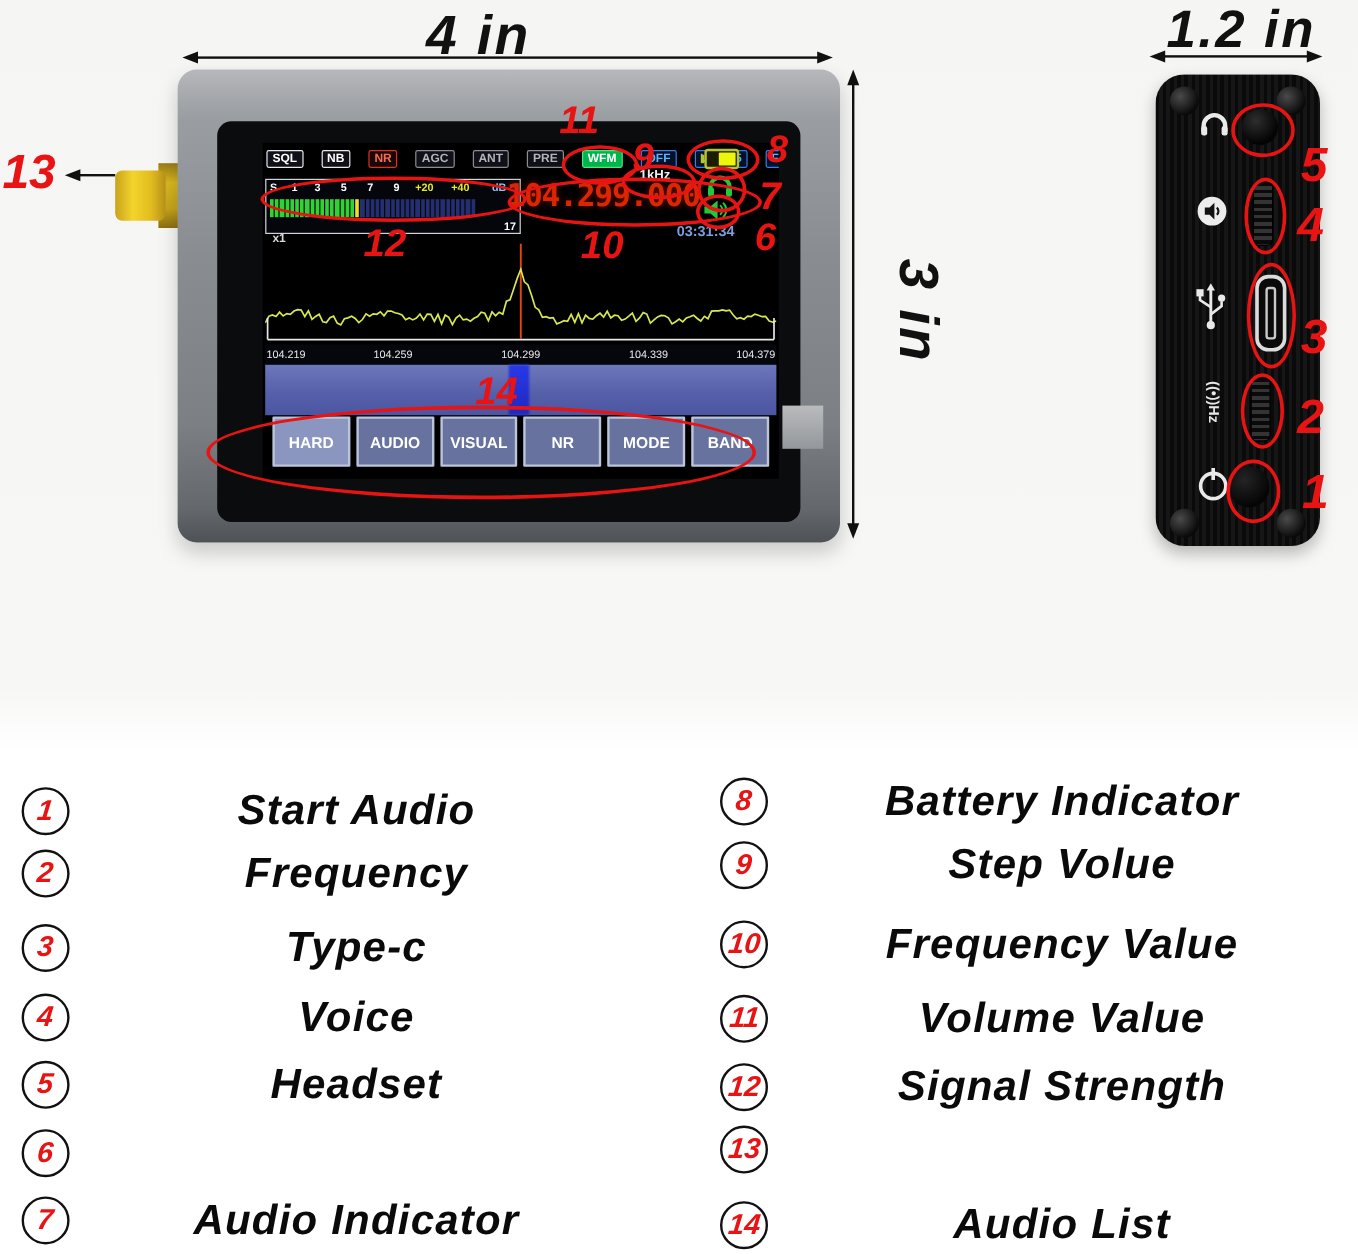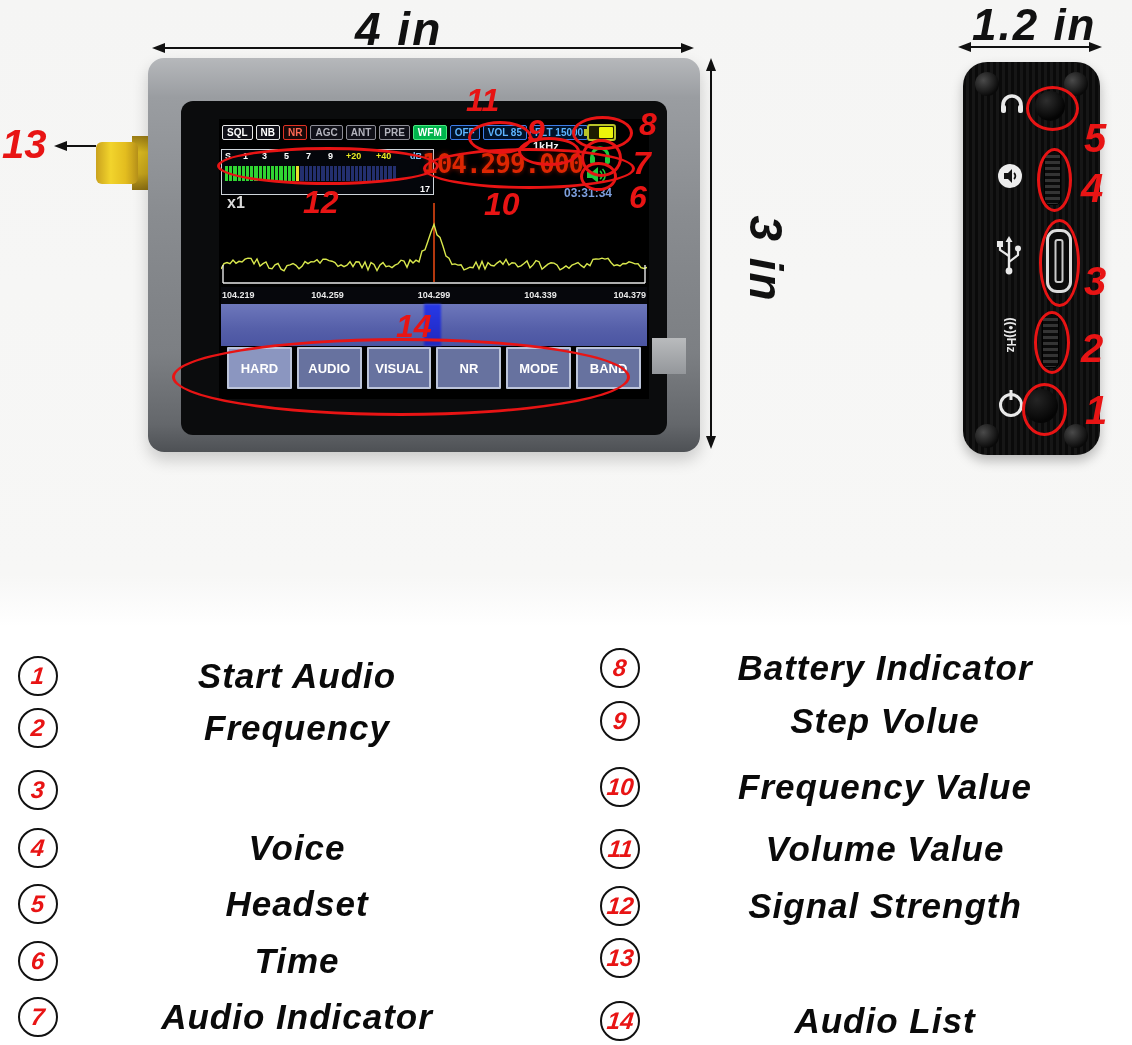--- a/index.html
+++ b/index.html
@@ -26,21 +26,21 @@
   .lcd{left:219px;top:119px;width:430px;height:280px;background:#000;overflow:hidden;}
   .side-tab{left:652px;top:338px;width:34px;height:36px;background:linear-gradient(180deg,#b9bbbd,#94979b);}
 
   
   .ant-cap{left:96px;top:142px;width:42px;height:42px;border-radius:6px;
     background:linear-gradient(90deg,#caa21e,#f2d42c 35%,#e3bd1f 70%,#b8921a);}
   .ant-nut{left:132px;top:136px;width:24px;height:54px;
     background:linear-gradient(180deg,#9a7c16,#d9b81f 30%,#c7a51c 70%,#8a6e12);}
 
   
-  .toolbar{left:3px;top:6px;display:flex;gap:3px;font-size:10px;font-weight:bold;}
+  .toolbar{left:3px;top:6px;display:flex;gap:15px;font-size:10px;font-weight:bold;}
   .tb{height:13px;line-height:13px;padding:0 4px;text-align:center;border:1px solid;border-radius:2px;white-space:nowrap;}
   .t-white{border-color:#e9e9e9;color:#fff;background:#101018;}
   .t-red{border-color:#e03224;color:#ff6a54;background:#180808;}
   .t-dim{border-color:#8d8d96;color:#b4b4bd;background:#101018;}
   .t-green{border-color:#49e87e;color:#fff;background:#00b44c;}
   .t-blue{border-color:#3d7ce8;color:#5cb4ff;background:#00122a;}
 
   
   .battery{left:368px;top:5px;width:25px;height:13px;border:2px solid #b9c428;border-radius:3px;background:#1c1c00;}
   .battery .fill{position:absolute;right:1px;top:1px;bottom:1px;width:55%;background:#ecf50a;border-radius:1px;}
@@ -57,25 +57,25 @@
   .bar-g{background:#30d432;}
   .bar-y{background:#e8e02c;}
   .bar-b{background:#232f6e;}
   .sm-val{position:absolute;right:3px;bottom:0;font-size:9px;font-weight:bold;color:#fff;}
 
   
   .freq{left:203px;top:30px;width:196px;font-family:"DejaVu Sans Mono",monospace;font-weight:bold;
         font-size:26px;letter-spacing:-1px;color:#dc2602;text-shadow:0 0 5px rgba(200,30,0,.6);}
   .step{left:314px;top:21px;font-size:11px;font-weight:bold;color:#efefef;}
   .time{left:345px;top:67px;font-size:12px;font-weight:bold;color:#7d9fdd;}
-  .zoomlbl{left:8px;top:75px;font-size:16px;color:#d9d9d9;font-weight:bold;}
+  .zoomlbl{left:8px;top:75px;font-size:10px;color:#d9d9d9;font-weight:bold;}
 
   
   .spectrum{left:2px;top:84px;width:426px;height:84px;}
-  .scale-strip{left:2px;top:168px;width:426px;height:17px;background:#06070c;font-size:9px;color:#e8e8e8;font-weight:bold;}
+  .scale-strip{left:2px;top:168px;width:426px;height:17px;background:#06070c;font-size:9px;color:#e8e8e8;font-weight:normal;}
   .scale-strip span{position:absolute;top:3px;}
   .waterfall{left:2px;top:185px;width:426px;height:42px;background:linear-gradient(180deg,#6d77bb,#555fa9 60%,#4b55a2);}
   .wf-stripe{position:absolute;left:203px;top:0;width:17px;height:100%;background:linear-gradient(180deg,#2739e8,#2028be);filter:blur(1px);}
 
   
   .menu{left:8px;top:228px;width:414px;height:42px;display:flex;gap:5px;}
   .mbtn{flex:1;background:#67729f;border:2px solid #bcc4da;color:#fff;font-size:13px;font-weight:bold;
         display:flex;align-items:center;justify-content:center;border-radius:1px;}
   .mbtn.sel{background:#8b96c0;}
 
@@ -349,38 +349,38 @@
   <div class="abs leg-row" style="left:18px;top:708px;width:500px;">
     <div class="leg-circle">
         <span>2</span>
       </div>
     <div class="leg-label">Frequency</div>
   </div>
   <div class="abs leg-row" style="left:18px;top:770px;width:500px;">
     <div class="leg-circle">
         <span>3</span>
       </div>
+    <div class="leg-label">Type-c</div>
   </div>
   <div class="abs leg-row" style="left:18px;top:828px;width:500px;">
     <div class="leg-circle">
         <span>4</span>
       </div>
     <div class="leg-label">Voice</div>
   </div>
   <div class="abs leg-row" style="left:18px;top:884px;width:500px;">
     <div class="leg-circle">
         <span>5</span>
       </div>
     <div class="leg-label">Headset</div>
   </div>
   <div class="abs leg-row" style="left:18px;top:941px;width:500px;">
     <div class="leg-circle">
         <span>6</span>
       </div>
-    <div class="leg-label">Time</div>
   </div>
   <div class="abs leg-row" style="left:18px;top:997px;width:500px;">
     <div class="leg-circle">
         <span>7</span>
       </div>
     <div class="leg-label">Audio Indicator</div>
   </div>
 
   <div class="abs leg-row" style="left:600px;top:648px;width:512px;">
     <div class="leg-circle">

